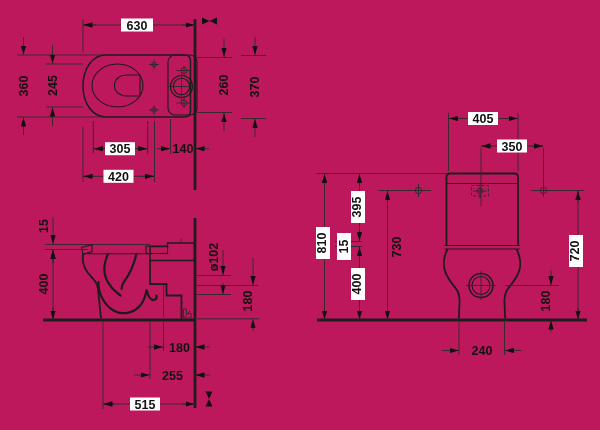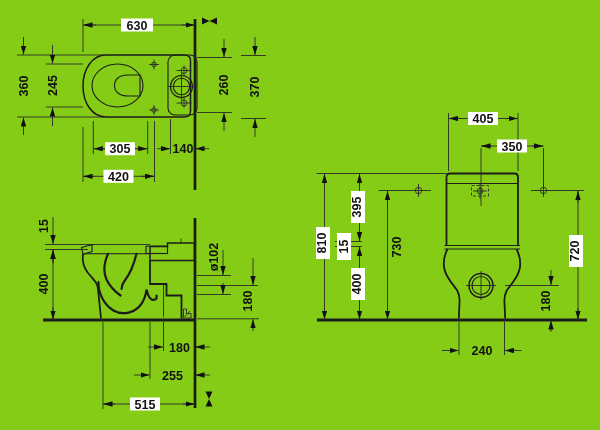--- a/index.html
+++ b/index.html
@@ -1,16 +1,16 @@
 <!DOCTYPE html>
 <html><head>
 <meta charset="utf-8">
 <style>
   html,body{margin:0;padding:0;background:#fff}
-  .stage{width:600px;height:430px;position:relative;background:#84cc16;overflow:hidden}
+  .stage{width:600px;height:430px;position:relative;background:#be185d;overflow:hidden}
   .ln{stroke:#1c1c1c;fill:none;stroke-width:1.1}
   .thin{stroke:#2a2a2a;stroke-width:0.9}
   .med{stroke-width:1.5}
   .bold{stroke-width:1.8}
   .trap{stroke-width:2.2;stroke-linecap:round}
   .wall{stroke-width:2.7}
   .floor{stroke-width:3}
   .txt{font-family:"Liberation Sans","DejaVu Sans",sans-serif;font-size:12.5px;font-weight:bold;fill:#111}
   .bg{fill:#fff;stroke:none}
   .dash{stroke-dasharray:3,2}

